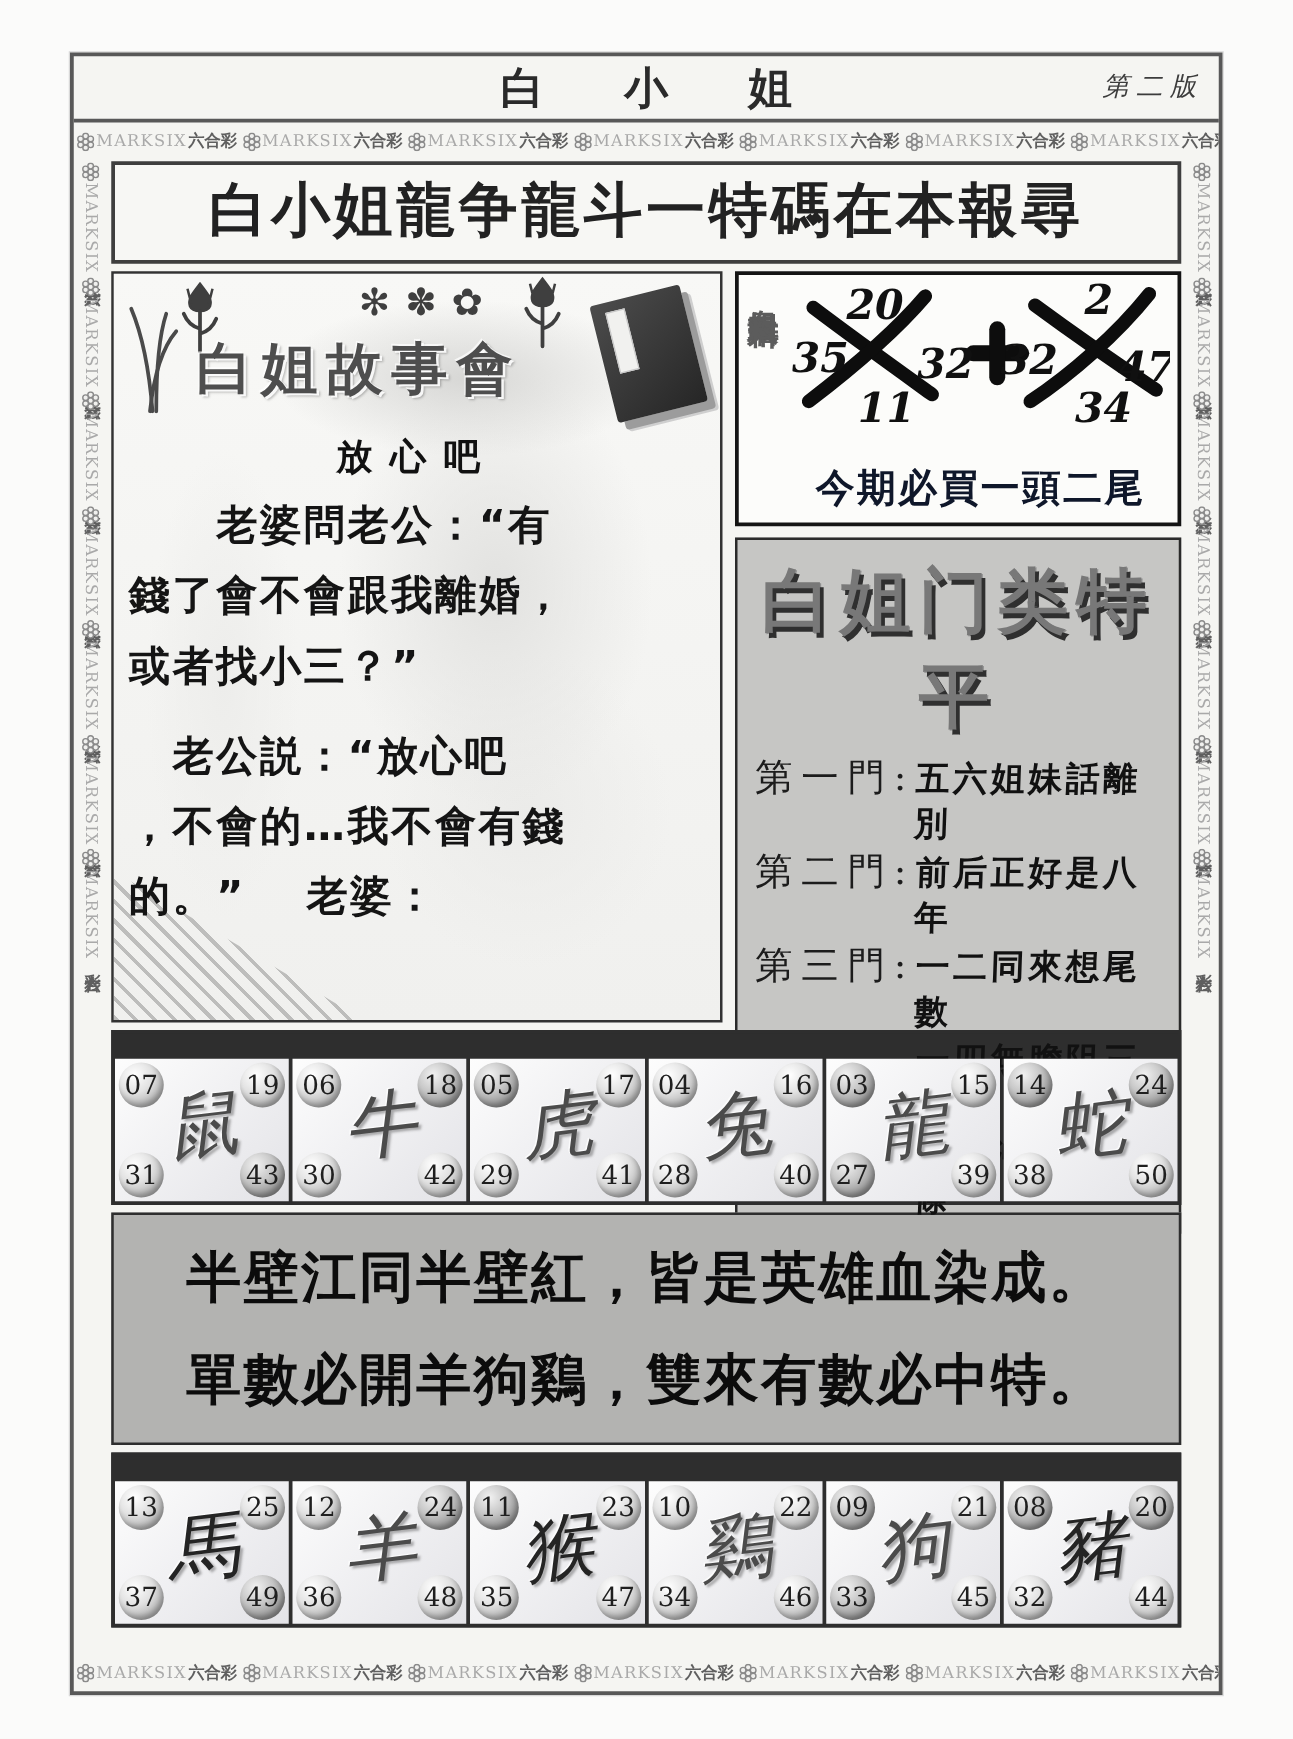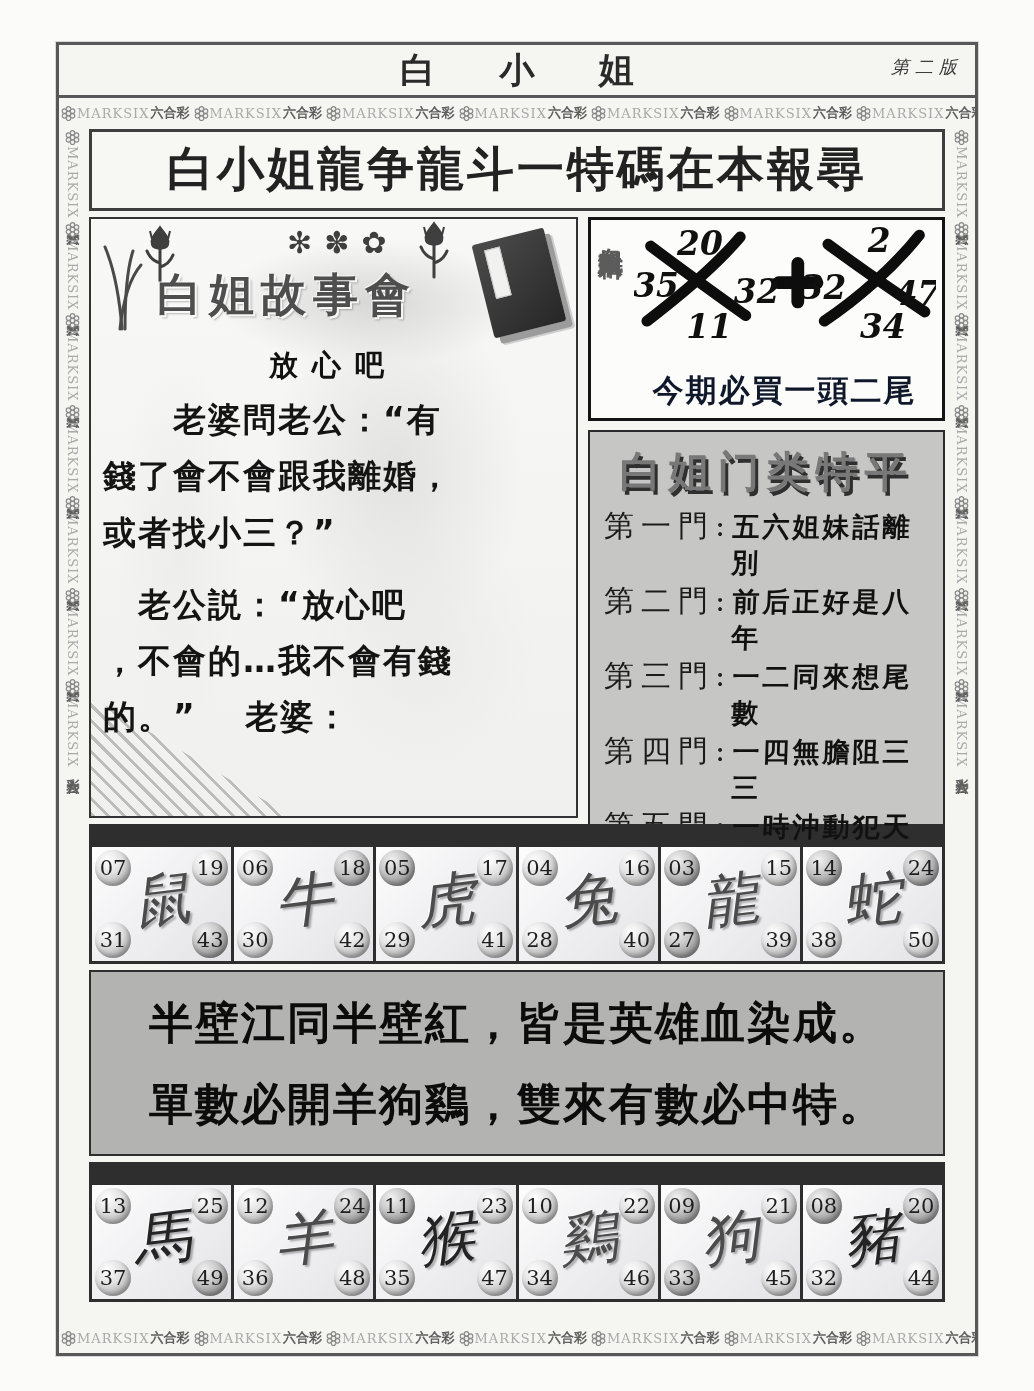--- a/index.html
+++ b/index.html
@@ -14,21 +14,21 @@
     box-sizing:border-box;border:3px solid #585858;background:#f5f5f2;
     display:flex;flex-direction:column;
     box-shadow:0 0 0 1px #d8d8d8;
   }
   
   .titlebar{height:50px;border-bottom:3px solid #585858;position:relative;
     display:flex;align-items:center;justify-content:center;flex:0 0 auto;}
   .page-title{font-family:"DejaVu Serif",serif;font-size:35px;color:#2a2a2a;
     letter-spacing:26px;padding-left:26px;font-weight:600;}
   .edition{position:absolute;right:12px;top:10px;font-family:"DejaVu Serif",serif;
-    font-style:italic;font-size:18px;color:#3c3c3c;letter-spacing:6px;}
+    font-style:italic;font-size:21px;color:#3c3c3c;letter-spacing:6px;}
   
   .strip-h{height:30px;flex:0 0 auto;display:flex;align-items:center;gap:4px;
     overflow:hidden;white-space:nowrap;padding:0 2px;}
   .strip-v{width:27px;flex:0 0 auto;overflow:hidden;display:flex;flex-direction:column;
     align-items:center;gap:2px;padding-top:2px;}
   .unit{display:inline-flex;align-items:center;gap:1px;}
   .strip-v .unit{writing-mode:vertical-rl;display:flex;}
   .mk{font-size:13px;color:#a9a9a9;letter-spacing:1px;font-family:"DejaVu Serif",serif;}
   .lh{font-size:13px;color:#5f5f5f;font-weight:bold;}
   .fl{display:inline-flex;}
@@ -78,21 +78,21 @@
     display:flex;flex-direction:column;}
   .tips-label{position:absolute;left:7px;top:8px;writing-mode:vertical-rl;
     font-size:25px;font-weight:900;color:#5c5c5c;line-height:1;letter-spacing:1px;}
   .cross-wrap{flex:1;display:flex;align-items:flex-start;justify-content:center;}
   .cross-svg text{font-family:"DejaVu Serif",serif;font-style:italic;font-weight:bold;
     font-size:36px;fill:#101010;text-anchor:middle;}
   .tips-advice{font-size:31px;font-weight:900;color:#0f172a;text-align:center;
     letter-spacing:2px;margin-top:1px;}
   .gates-box{flex:1;border:2px solid #2a2a2a;background:#c6c6c4;box-sizing:border-box;
     padding:12px 14px 8px;display:flex;flex-direction:column;}
-  .gates-title{text-align:center;font-size:42px;font-weight:900;color:#787878;
+  .gates-title{text-align:center;font-size:56px;font-weight:900;color:#787878;
     letter-spacing:7px;text-shadow:3px 4px 0 #2f2f2f, 1px 1px 0 #909090;margin-bottom:6px;}
   .gate-row{display:flex;align-items:baseline;}
   .gate-label{font-family:"DejaVu Serif",serif;font-size:30px;color:#1c1c1c;
     letter-spacing:7px;flex:0 0 auto;}
   .gate-text{font-size:27px;font-weight:900;color:#111;letter-spacing:3px;
     font-family:"DejaVu Sans",sans-serif;transform:skewX(-2deg);}
   
   .zgrid{display:flex;border:3px solid #2e2e2e;flex:0 0 auto;margin-bottom:6px;background:#2e2e2e;gap:3px;}
   .zcell{flex:1;position:relative;height:114px;
     background:linear-gradient(135deg,#fdfdfd 0%,#f1f1f3 45%,#e3e3e7 100%);margin-top:20px;}

